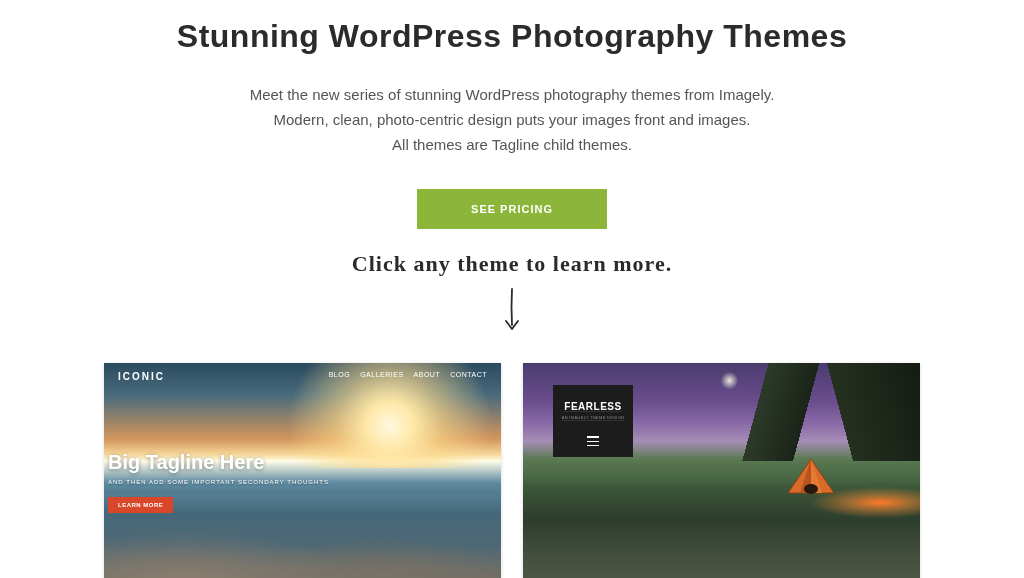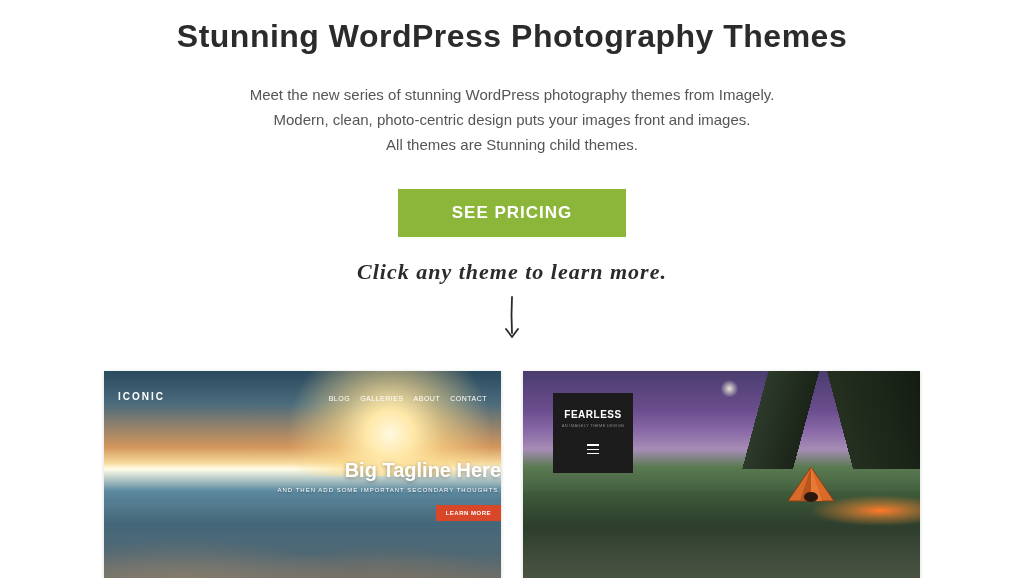--- a/index.html
+++ b/index.html
@@ -32,31 +32,30 @@
       margin: 12px auto;
     }
     .cta-wrapper {
       text-align: center;
       margin: 32px 0 22px;
     }
     .cta-button {
       display: inline-block;
       background: #8bb639;
       color: #ffffff;
-      font-size: 17px;
+      font-size: 11px;
       font-weight: 600;
       letter-spacing: 1px;
       padding: 14px 54px;
       border: none;
       cursor: pointer;
     }
     .handwritten {
       text-align: center;
       font-family: "Brush Script MT", "Segoe Script", cursive;
-      font-style: italic;
       font-size: 22px;
       color: #2b2b2b;
       font-weight: 600;
       letter-spacing: 1px;
     }
     .arrow-wrapper {
       text-align: center;
       margin: 10px 0 26px;
     }
     .arrow-svg {
@@ -96,24 +95,23 @@
         radial-gradient(ellipse at 70% 100%, #7a7266 0%, rgba(120,110,95,0) 35%),
         linear-gradient(180deg, rgba(90,130,150,0.5) 0%, rgba(60,90,105,0.7) 60%, rgba(110,105,95,0.9) 100%);
     }
     .iconic-nav {
       position: absolute;
       top: 8px;
       left: 0;
       right: 0;
       padding: 0 14px;
       display: flex;
-      align-items: flex-end;
+      align-items: flex-start;
       justify-content: space-between;
       z-index: 3;
-      margin-top: 12px;
     }
     .iconic-logo {
       color: #fff;
       font-size: 10px;
       font-weight: 700;
       letter-spacing: 2px;
     }
     .iconic-menu {
       display: flex;
       gap: 10px;
@@ -121,21 +119,21 @@
     .iconic-menu span {
       color: #fff;
       font-size: 7px;
       letter-spacing: 0.5px;
     }
     .iconic-center {
       position: absolute;
       top: 88px;
       left: 4px;
       right: 0;
-      text-align: right;
+      text-align: left;
       z-index: 3;
     }
     .iconic-tagline {
       color: #fff;
       font-size: 20px;
       font-weight: 700;
       text-shadow: 0 1px 4px rgba(0,0,0,0.4);
     }
     .iconic-subtag {
       color: #fff;
@@ -183,27 +181,28 @@
       width: 62px;
       height: 44px;
       z-index:2;
     }
     .tent svg { width:100%; height:100%; }
     .fearless-panel {
       position: absolute;
       top: 22px;
       left: 30px;
       width: 80px;
-      height: 80px;
+      height: 72px;
       background: #1c1c1c;
       z-index: 3;
       display: flex;
       flex-direction: column;
       align-items: center;
       padding-top: 16px;
+      text-decoration: underline;
     }
     .fearless-title {
       color: #fff;
       font-size: 10px;
       font-weight: 800;
       letter-spacing: 0.5px;
     }
     .fearless-sub {
       color: #888;
       font-size: 4px;
@@ -225,21 +224,21 @@
     }
   </style>
 </head>
 <body>
 
 <h1 class="page-title">Stunning WordPress Photography Themes</h1>
 
 <div class="subtitle">
   <span>Meet the new series of stunning WordPress photography themes from Imagely.</span><br>
   <span>Modern, clean, photo-centric design puts your images front and images.</span><br>
-  <span>All themes are Stunning child themes.</span>
+  <span>All themes are Tagline child themes.</span>
 </div>
 
 <div class="cta-wrapper">
   <button class="cta-button">SEE PRICING</button>
 </div>
 
 <div class="handwritten">Click any theme to learn more.</div>
 
 <div class="arrow-wrapper">
   <svg class="arrow-svg" viewBox="0 0 20 46">

